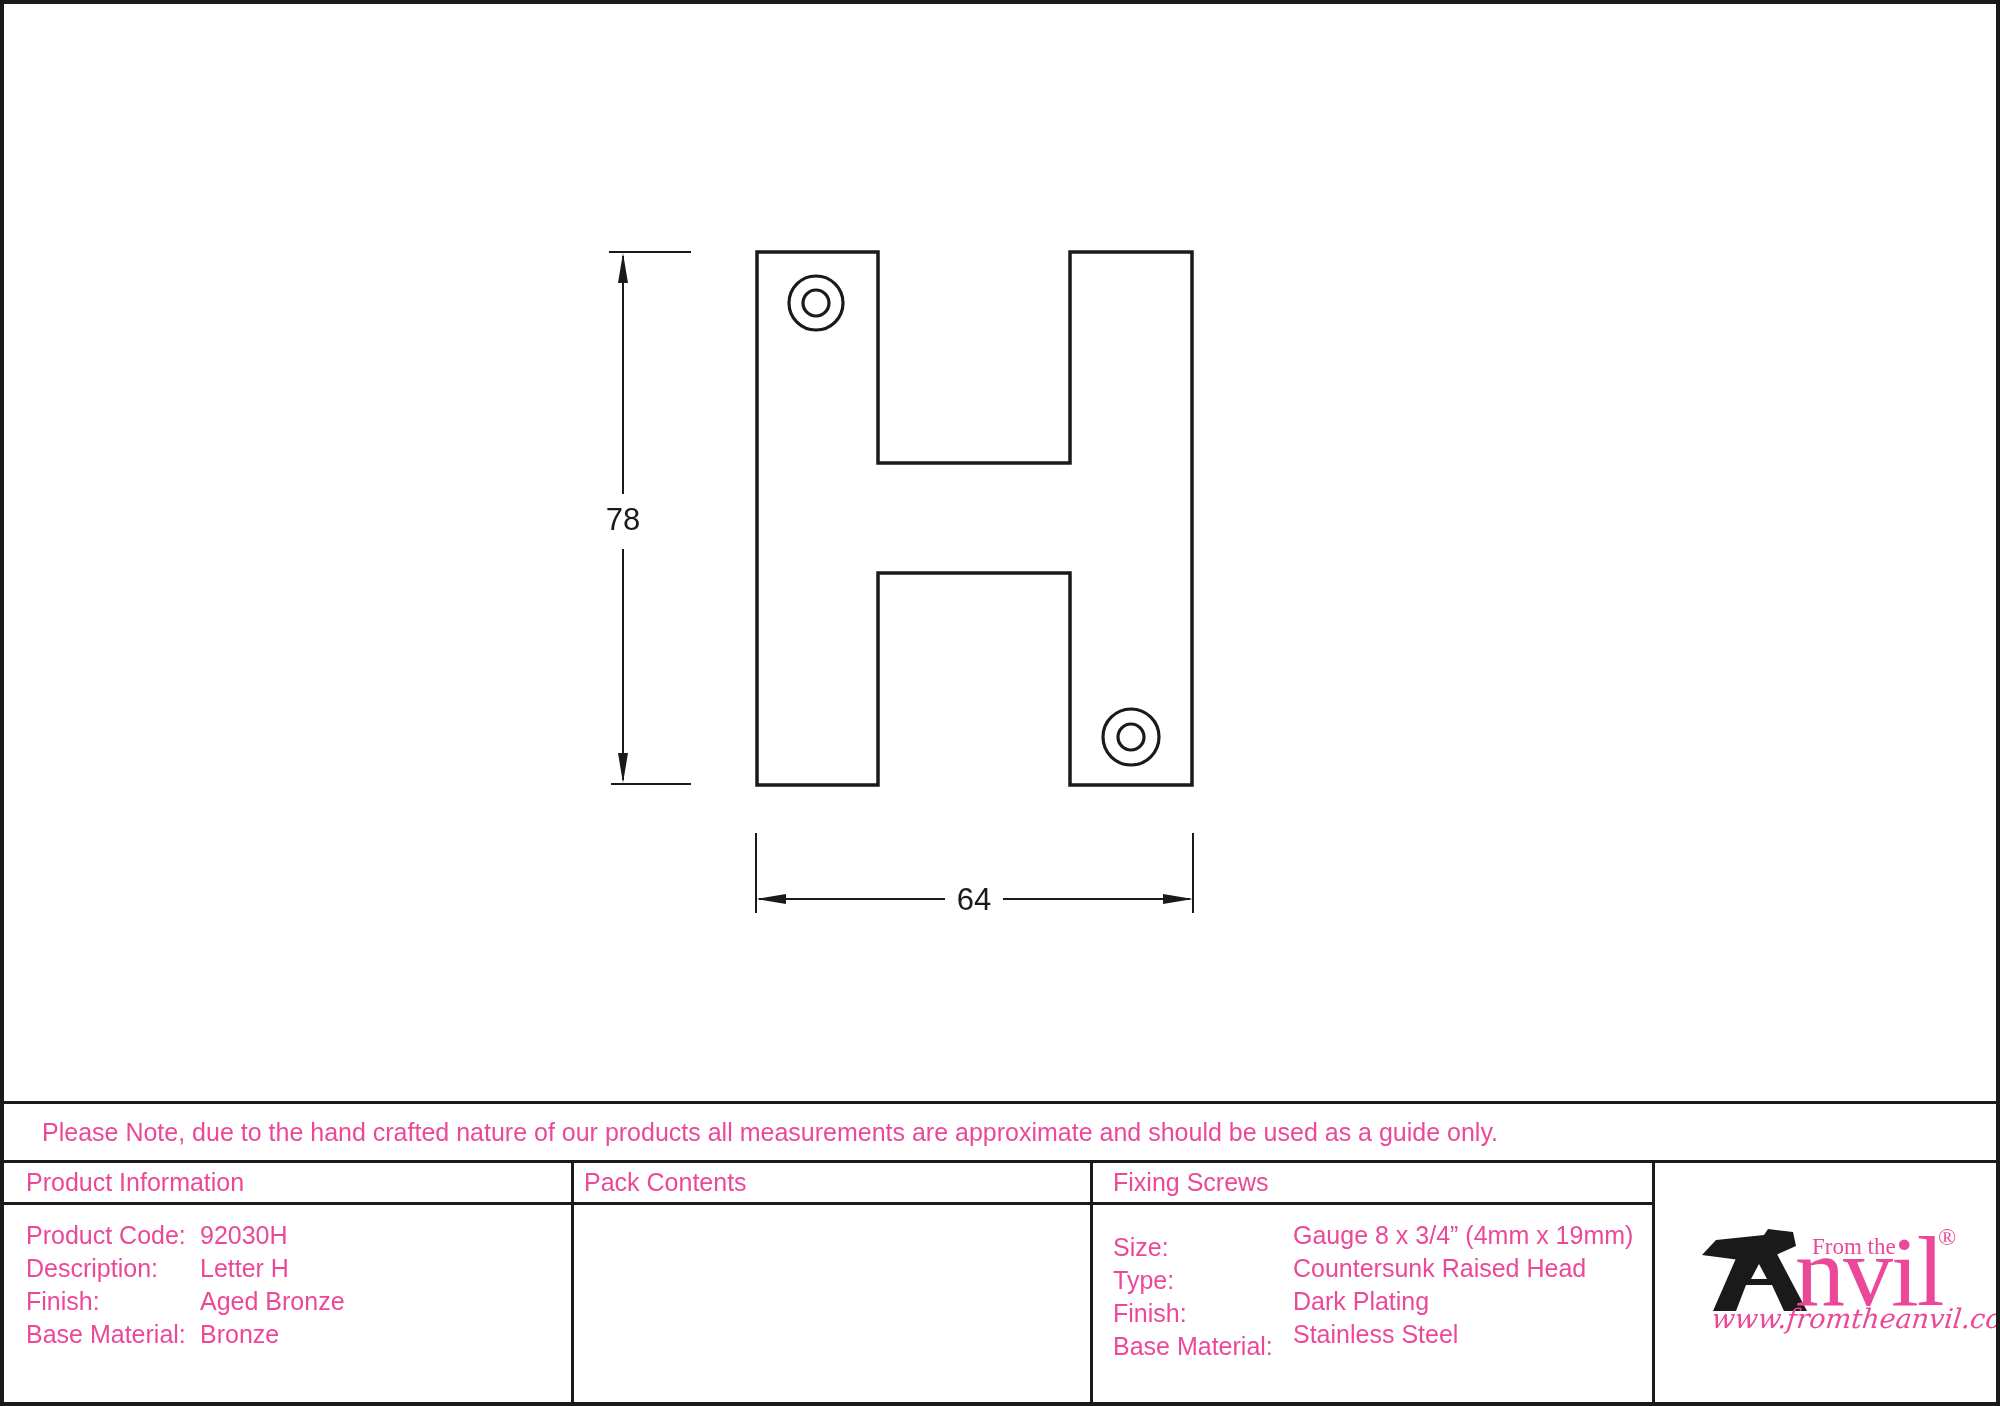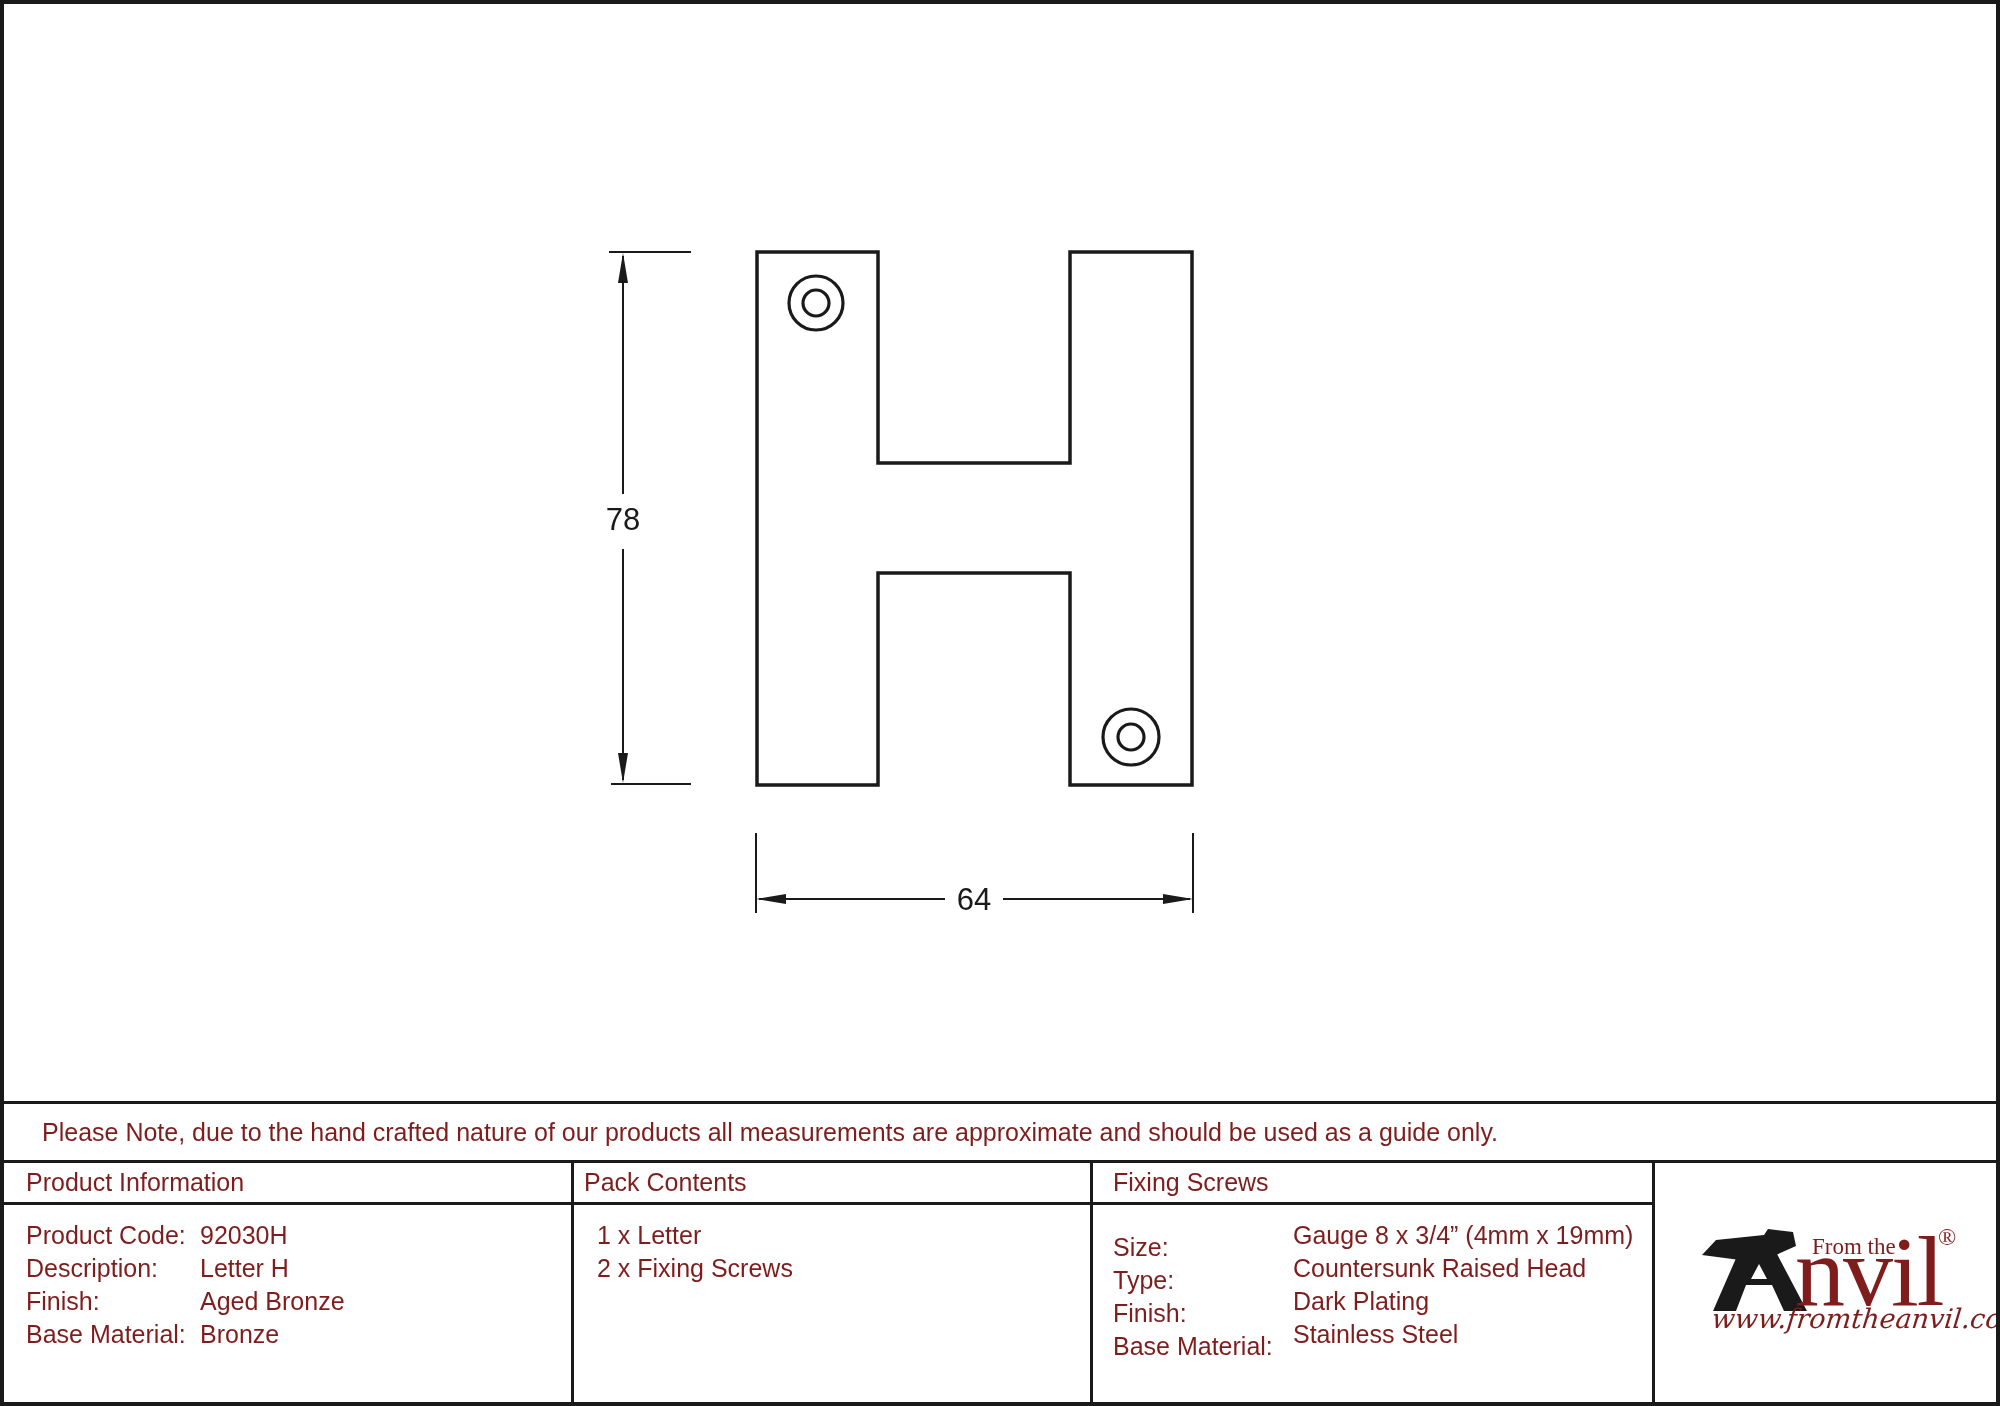--- a/index.html
+++ b/index.html
@@ -1,21 +1,21 @@
 <!DOCTYPE html>
 <html><head>
 <meta charset="utf-8">
 <style>
   html,body{margin:0;padding:0;background:#e8e8e8;}
   .sheet{
     position:relative;
     width:2000px;height:1406px;
     background:#ffffff;
     font-family:"Liberation Sans", sans-serif;
-    color:#7f1d1d;
+    color:#ec4899;
     overflow:hidden;
   }
   .page-border{
     position:absolute;left:0;top:0;right:0;bottom:0;
     border:4px solid #1a1a1a;
     pointer-events:none;
   }
   .drawing-svg{position:absolute;left:0;top:0;}
   .hl,.vl{position:absolute;background:#1a1a1a;}
   .txt{position:absolute;white-space:nowrap;}
@@ -117,24 +117,20 @@
     <div class="row">
       <span class="lbl">Finish:</span>
       <span>Aged Bronze</span>
     </div>
     <div class="row">
       <span class="lbl">Base Material:</span>
       <span>Bronze</span>
     </div>
   </div>
 
-  <div class="cell cell-pack">
-    <div class="row">1 x Letter</div>
-    <div class="row">2 x Fixing Screws</div>
-  </div>
 
   <div class="cell cell-screws">
     <div class="row">
       <span class="lbl">Size:</span>
       <span>Gauge 8 x 3/4” (4mm x 19mm)</span>
     </div>
     <div class="row">
       <span class="lbl">Type:</span>
       <span>Countersunk Raised Head</span>
     </div>

